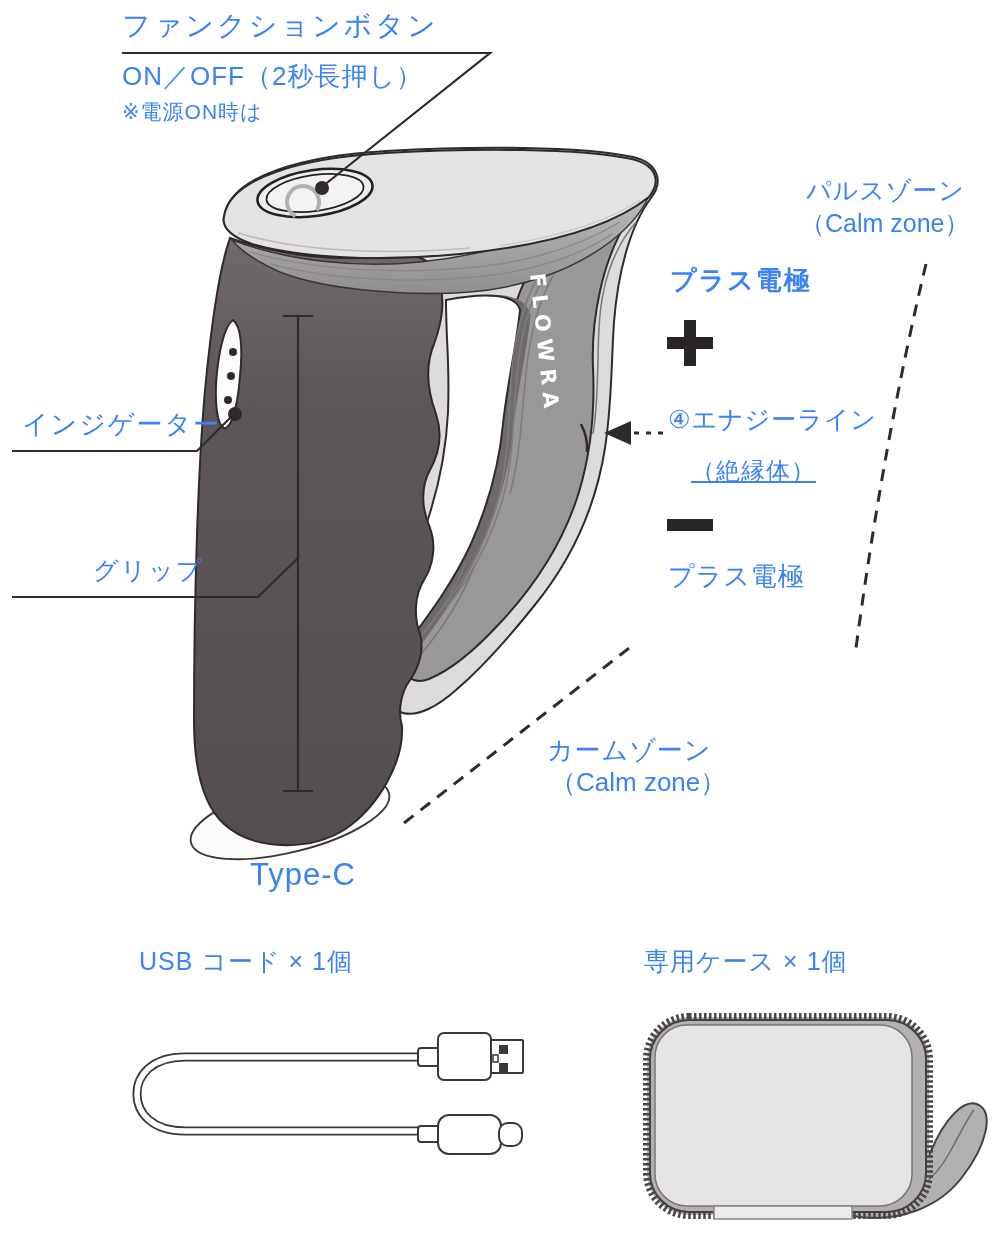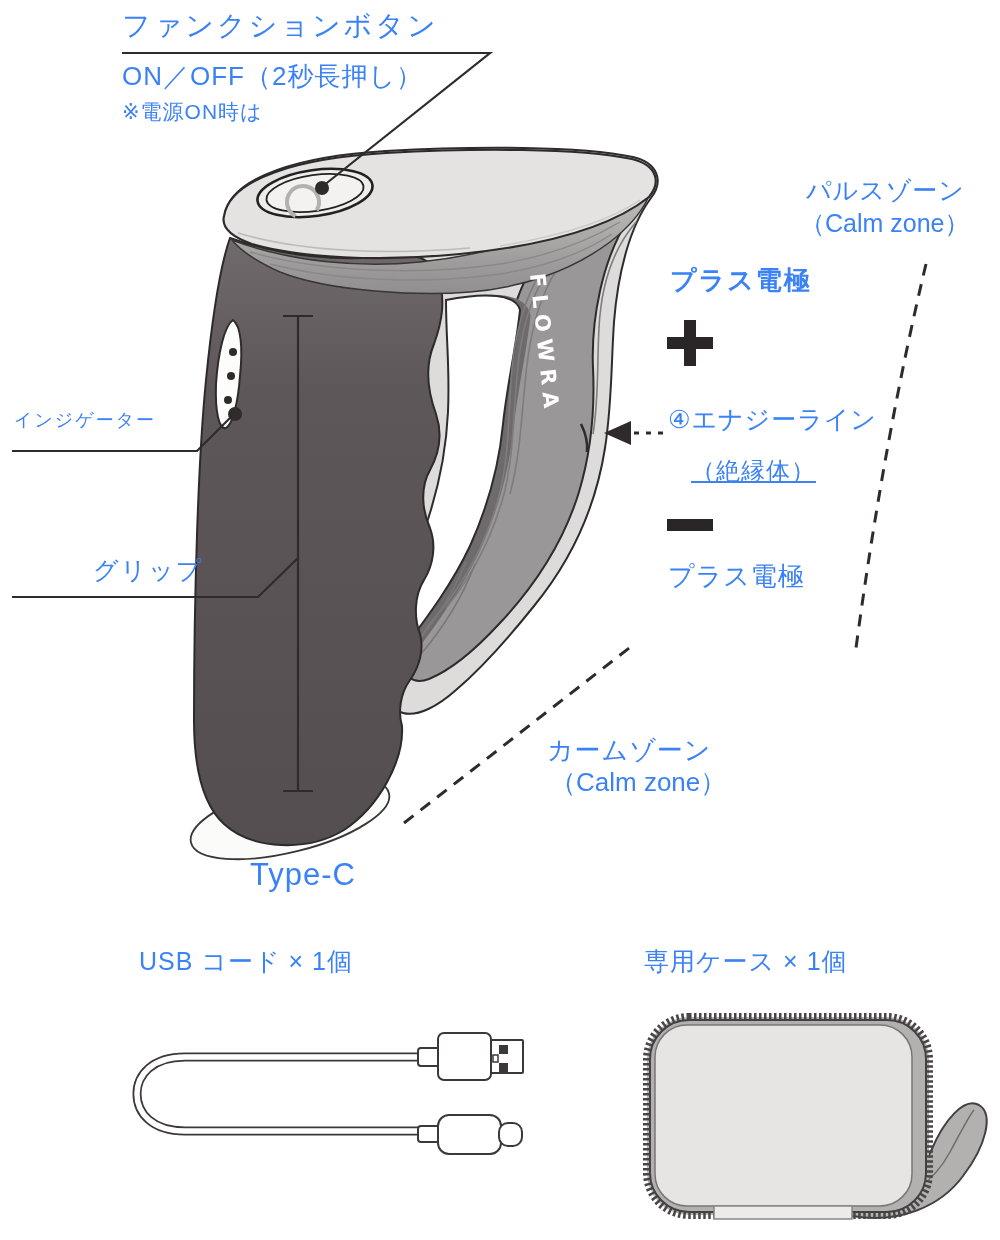--- a/index.html
+++ b/index.html
@@ -231,21 +231,21 @@
   <div class="lbl" style="left:806px;top:176px;font-size:25px;letter-spacing:1px;">パルスゾーン</div>
   <div class="lbl" style="left:800px;top:209px;font-size:25px;">（Calm zone）</div>
 
   <div class="lbl" style="left:670px;top:266px;font-size:26px;letter-spacing:2px;font-weight:bold;">プラス電極</div>
 
   <div class="lbl" style="left:668px;top:405px;font-size:25px;letter-spacing:1px;">④エナジーライン</div>
   <div class="lbl" style="left:691px;top:457px;font-size:24px;letter-spacing:1px;text-decoration:underline;">（絶縁体）</div>
 
   <div class="lbl" style="left:668px;top:562px;font-size:26px;letter-spacing:1px;">プラス電極</div>
 
-  <div class="lbl" style="left:14px;top:410px;font-size:18px;letter-spacing:2px;">インジゲーター</div>
+  <div class="lbl" style="left:22px;top:410px;font-size:26px;letter-spacing:2px;">インジゲーター</div>
   <div class="lbl" style="left:93px;top:556px;font-size:25px;letter-spacing:2px;">グリップ</div>
 
   <div class="lbl" style="left:547px;top:736px;font-size:26px;letter-spacing:1px;">カームゾーン</div>
   <div class="lbl" style="left:550px;top:768px;font-size:26px;">（Calm zone）</div>
 
   <div class="lbl" style="left:250px;top:857px;font-size:31px;letter-spacing:1px;">Type-C</div>
 
   <div class="lbl" style="left:139px;top:947px;font-size:25px;letter-spacing:1px;">USB コード × 1個</div>
   <div class="lbl" style="left:644px;top:947px;font-size:25px;letter-spacing:1px;">専用ケース × 1個</div>
 

